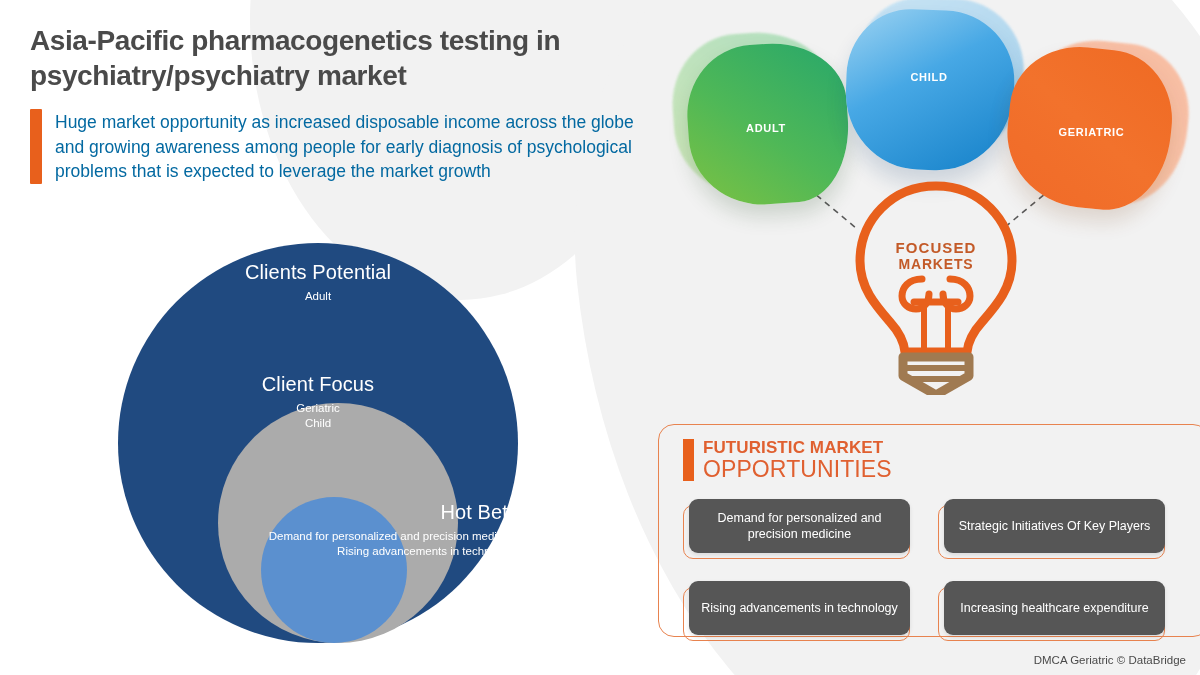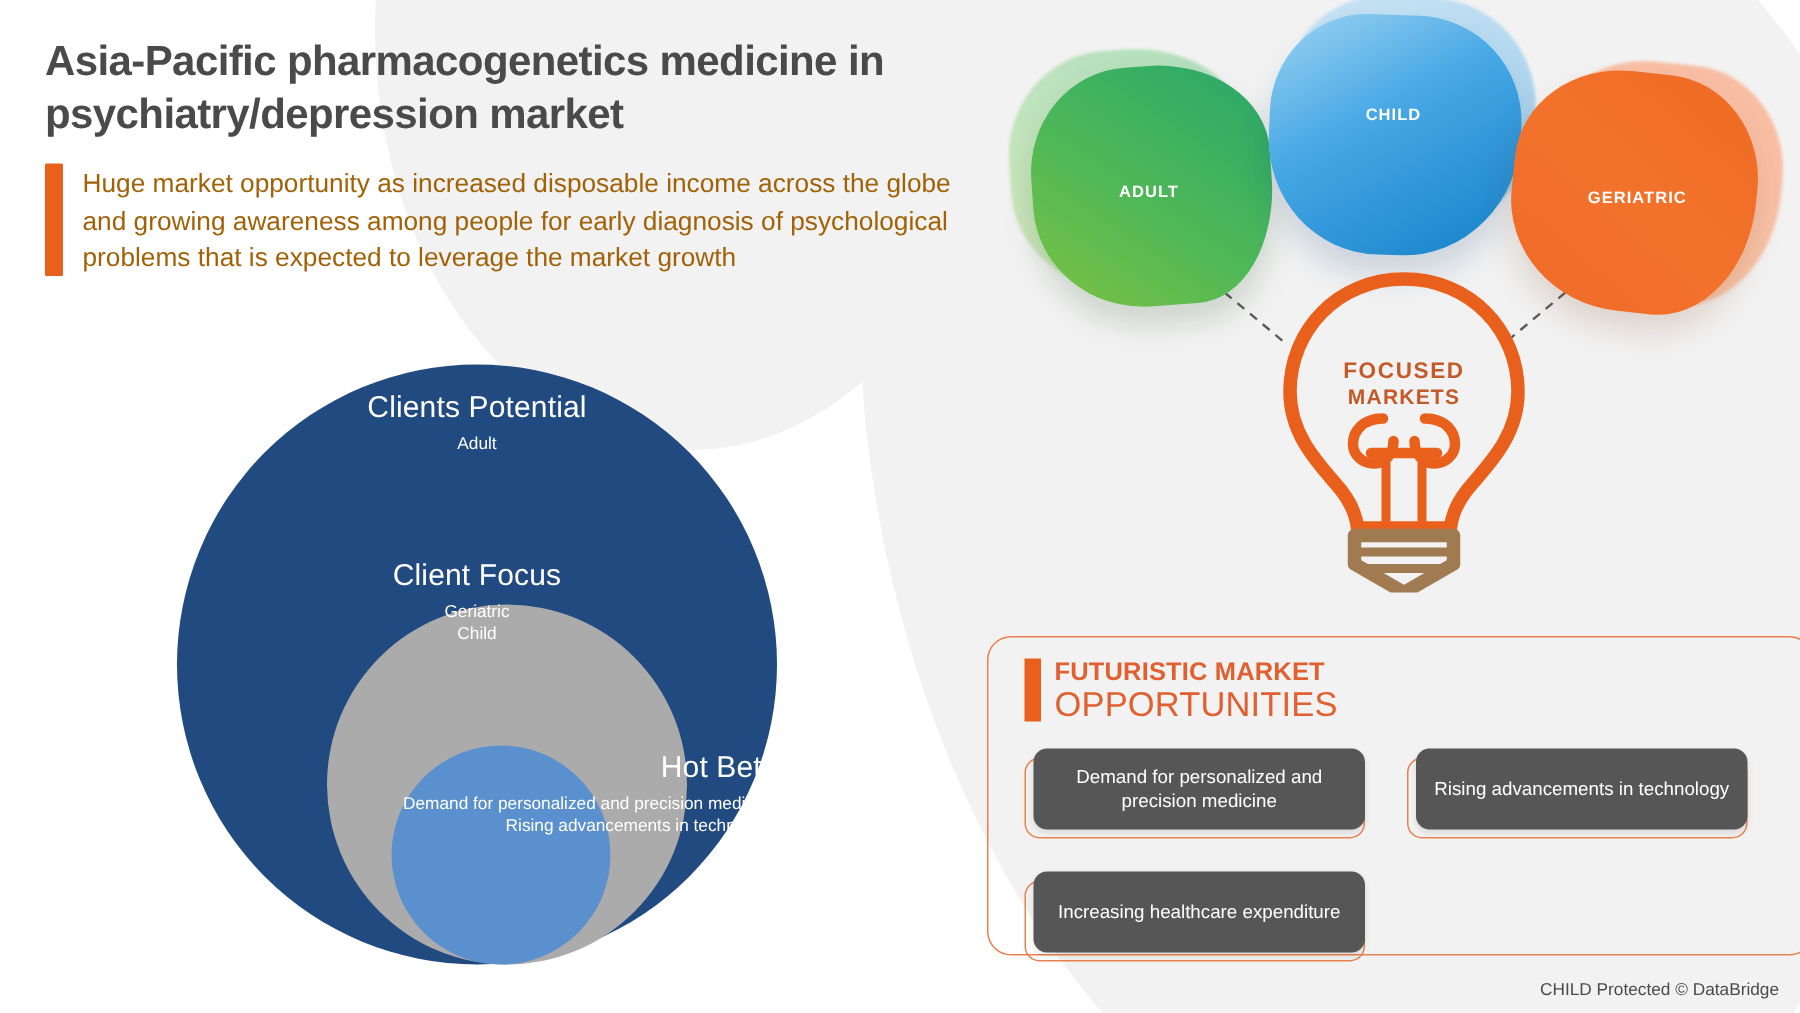--- a/index.html
+++ b/index.html
@@ -33,21 +33,21 @@
   
   .header{position:absolute;left:30px;top:24px;width:640px;z-index:5;}
   .title{
     font-size:28px;line-height:1.24;font-weight:bold;
     color:#4a4a4a;letter-spacing:-0.4px;margin:0;
     width:600px;
   }
   .subwrap{display:flex;margin-top:16px;}
   .accent-bar{width:12px;min-width:12px;background:#e8601c;margin-right:13px;border-radius:1px;}
   .subtitle{
-    font-size:17.5px;line-height:1.40;color:#a16207;margin:0;padding-top:1px;
+    font-size:17.5px;line-height:1.40;color:#0369a1;margin:0;padding-top:1px;
     width:600px;
   }
 
   
   .circles{position:absolute;left:118px;top:243px;width:400px;height:400px;z-index:4;}
   .c-outer{
     position:absolute;left:0;top:0;width:400px;height:400px;border-radius:50%;
     background:#204a80;
   }
   .c-mid{
@@ -178,21 +178,21 @@
 </style>
 </head>
 <body>
 
 <div class="stage">
 
   <div class="bg-blob2"></div>
   <div class="bg-blob"></div>
 
   <div class="header">
-    <h1 class="title">Asia-Pacific pharmacogenetics medicine in psychiatry/depression market</h1>
+    <h1 class="title">Asia-Pacific pharmacogenetics testing in psychiatry/psychiatry market</h1>
     <div class="subwrap">
       <div class="accent-bar"></div>
       <p class="subtitle">Huge market opportunity as increased disposable income across the globe and growing awareness among people for early diagnosis of psychological problems that is expected to leverage the market growth</p>
     </div>
   </div>
 
   <div class="circles">
     <div class="c-outer"></div>
     <div class="c-mid"></div>
     <div class="c-inner"></div>
@@ -280,24 +280,28 @@
       </div>
     </div>
 
     <div class="cards">
       <div class="card-wrap">
         <div class="card-outline"></div>
         <div class="card">Demand for personalized and precision medicine</div>
       </div>
       <div class="card-wrap">
         <div class="card-outline"></div>
+        <div class="card">Strategic Initiatives Of Key Players</div>
+      </div>
+      <div class="card-wrap">
+        <div class="card-outline"></div>
         <div class="card">Rising advancements in technology</div>
       </div>
       <div class="card-wrap">
         <div class="card-outline"></div>
         <div class="card">Increasing healthcare expenditure</div>
       </div>
     </div>
   </div>
 
-  <div class="footer">CHILD Protected © DataBridge</div>
+  <div class="footer">DMCA Geriatric © DataBridge</div>
 
 </div>
 
 </body></html>

